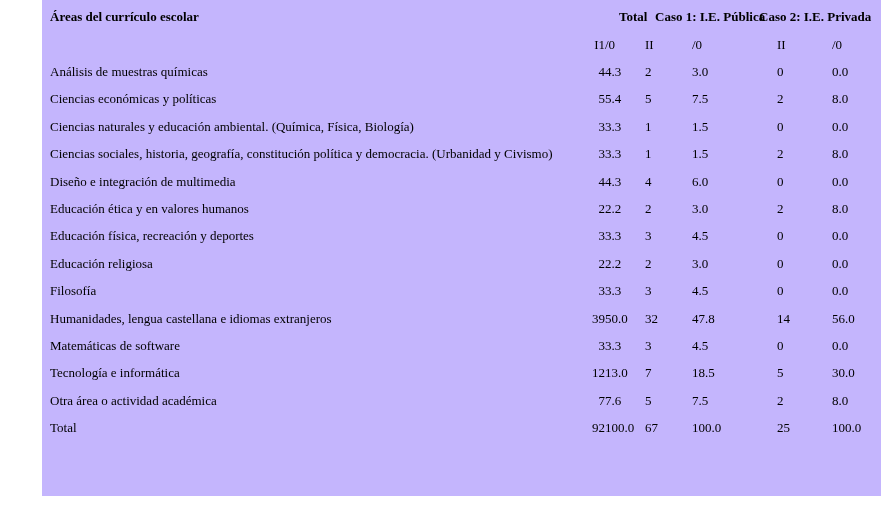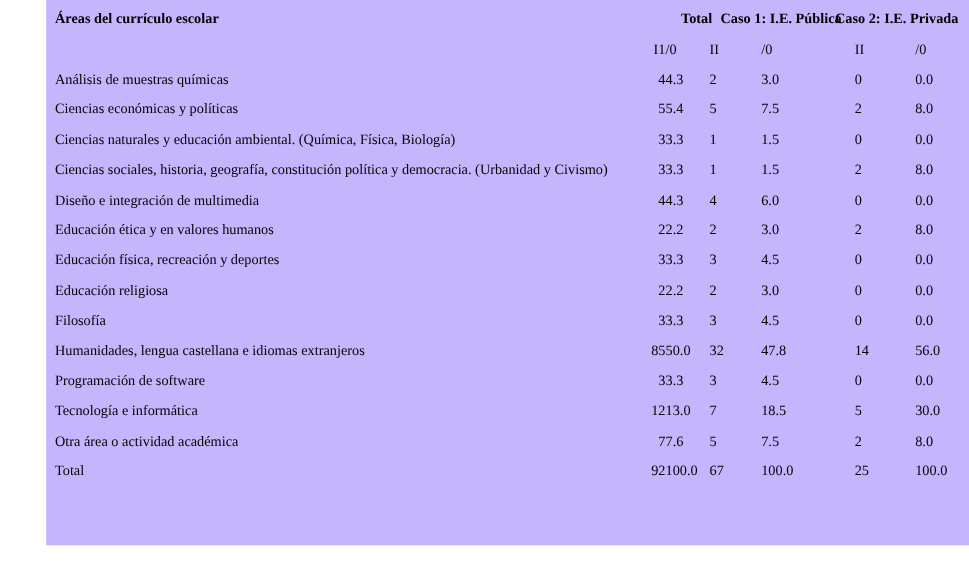--- a/index.html
+++ b/index.html
@@ -161,29 +161,29 @@
       <td class="lbl">Filosofía</td>
       <td class="c2">3</td>
       <td class="c3">3.3</td>
       <td class="c4">3</td>
       <td class="c5">4.5</td>
       <td class="c6">0</td>
       <td class="c7">0.0</td>
     </tr>
         <tr>
       <td class="lbl">Humanidades, lengua castellana e idiomas extranjeros</td>
-      <td class="c2">85</td>
+      <td class="c2">39</td>
       <td class="c3">50.0</td>
       <td class="c4">32</td>
       <td class="c5">47.8</td>
       <td class="c6">14</td>
       <td class="c7">56.0</td>
     </tr>
         <tr>
-      <td class="lbl">Programación de software</td>
+      <td class="lbl">Matemáticas de software</td>
       <td class="c2">3</td>
       <td class="c3">3.3</td>
       <td class="c4">3</td>
       <td class="c5">4.5</td>
       <td class="c6">0</td>
       <td class="c7">0.0</td>
     </tr>
         <tr>
       <td class="lbl">Tecnología e informática</td>
       <td class="c2">12</td>

